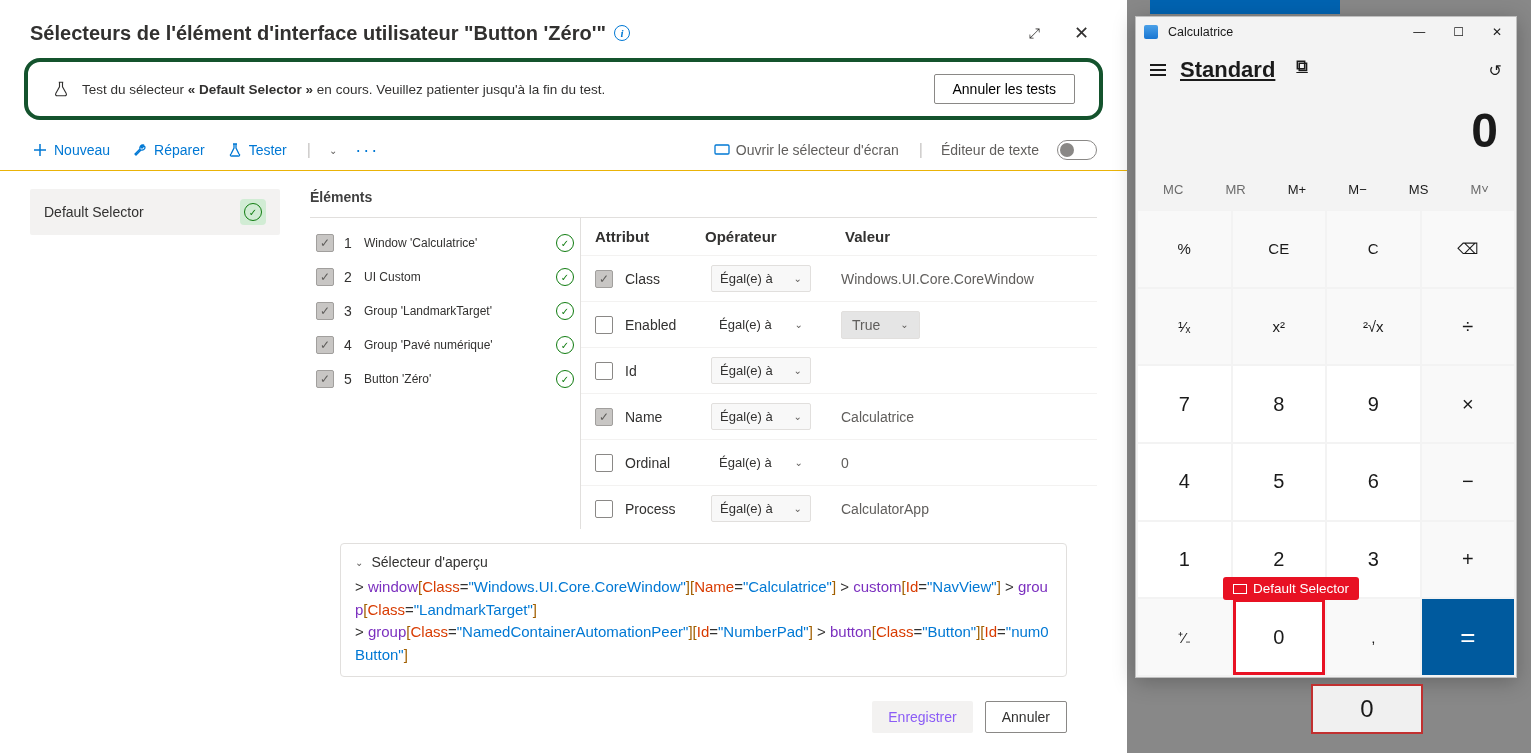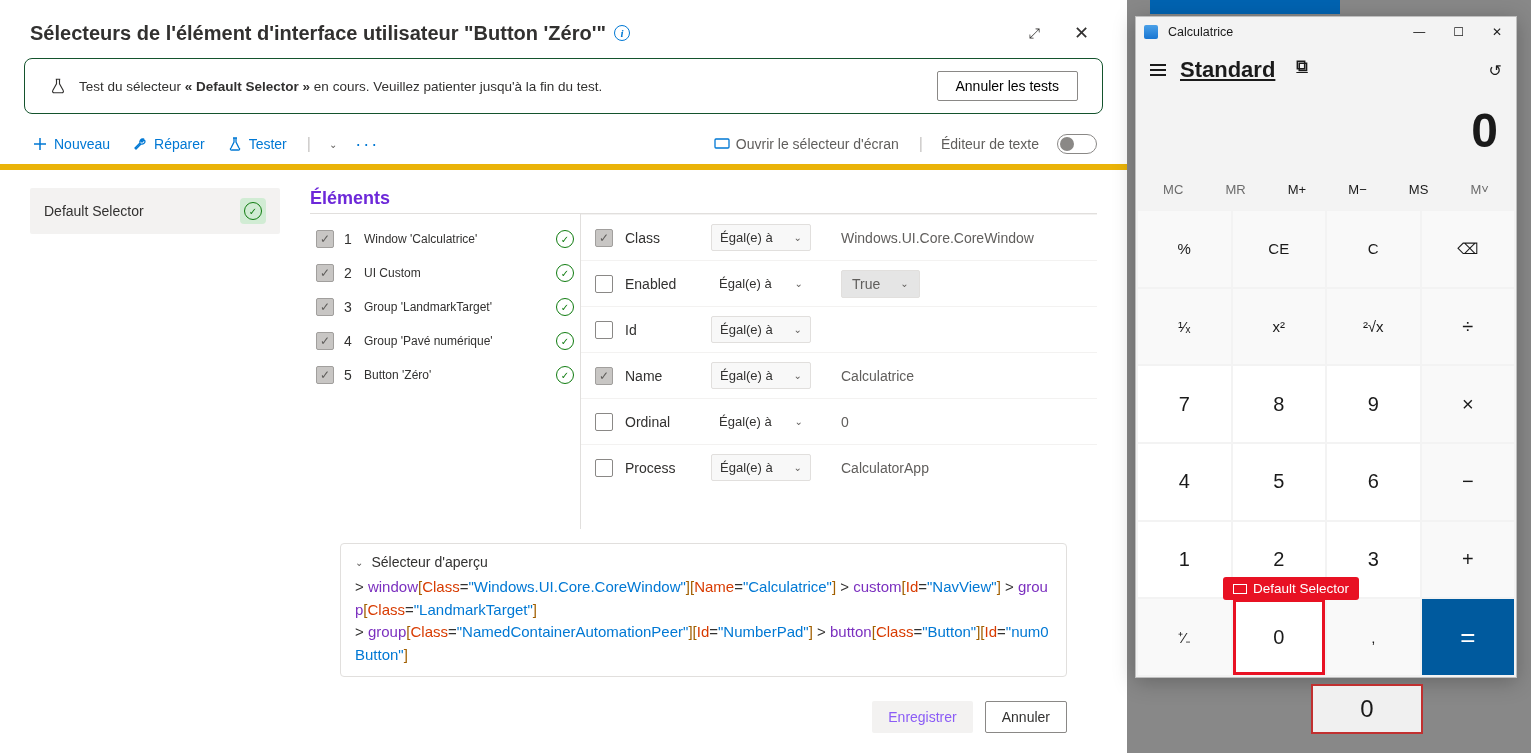--- a/index.html
+++ b/index.html
@@ -8,46 +8,46 @@
 
 .dialog { position: absolute; left: 0; top: 0; width: 1127px; height: 753px; background: #fff; display: flex; flex-direction: column; }
 
 .dialog-header { display: flex; align-items: center; padding: 18px 30px 10px 30px; }
 .dialog-title { font-size: 20px; font-weight: 600; color: #323130; flex: 1; display: flex; align-items: center; gap: 8px; }
 .info-icon { width: 16px; height: 16px; border: 1.5px solid #0078d4; border-radius: 50%; display: inline-flex; align-items: center; justify-content: center; color: #0078d4; font-size: 11px; font-style: italic; font-family: Georgia, serif; }
 .header-buttons { display: flex; gap: 18px; align-items: center; }
 .expand-icon, .close-x { font-size: 14px; color: #323130; cursor: pointer; padding: 4px 8px; }
 .close-x { font-size: 18px; }
 
-.test-banner { display: flex; align-items: center; padding: 12px 24px; margin: 0 24px 10px 24px; background: #fff; border: 1px solid #14532d; border-radius: 8px; }
+.test-banner { display: flex; align-items: center; padding: 12px 24px; margin: 0 24px 10px 24px; background: #fff; border: 4px solid #14532d; border-radius: 16px; }
 .flask-icon { width: 18px; height: 18px; margin-right: 12px; }
 .test-text { flex: 1; font-size: 13.5px; color: #323130; }
 .cancel-tests-btn { padding: 6px 18px; border: 1px solid #8a8886; background: #fff; border-radius: 2px; font-size: 14px; cursor: pointer; }
 
-.toolbar { display: flex; align-items: center; padding: 8px 30px; border-bottom: 6px solid #eab308; gap: 18px; }
+.toolbar { display: flex; align-items: center; padding: 8px 30px; border-bottom: 1px solid #eab308; gap: 18px; }
 .toolbar-btn { display: flex; align-items: center; gap: 6px; color: #0078d4; font-size: 14px; cursor: pointer; padding: 4px 2px; }
 .toolbar-btn.gray { color: #605e5c; }
 .toolbar-icn { width: 16px; height: 16px; }
 .toolbar-sep { color: #c8c6c4; }
 .toolbar-right { margin-left: auto; display: flex; align-items: center; gap: 18px; }
 .toggle { width: 40px; height: 20px; border: 1px solid #8a8886; border-radius: 10px; position: relative; background: #fff; }
 .toggle::after { content: ""; position: absolute; left: 2px; top: 2px; width: 14px; height: 14px; border-radius: 50%; background: #8a8886; }
 .more-dots { color: #0078d4; font-size: 18px; letter-spacing: 2px; }
 
 .body-row { display: flex; flex: 1; overflow: hidden; }
 
 .selector-list { width: 280px; padding: 18px 0 0 30px; }
 .selector-item { display: flex; align-items: center; background: #f3f2f1; padding: 10px 14px; border-radius: 2px; gap: 10px; }
 .selector-name { flex: 1; font-size: 14px; color: #323130; }
 .check-badge { width: 26px; height: 26px; border-radius: 4px; background: #d1ecd4; display: flex; align-items: center; justify-content: center; }
 .check-circle { width: 18px; height: 18px; border: 1.5px solid #107c10; border-radius: 50%; display: flex; align-items: center; justify-content: center; }
 .check-circle::after { content: "✓"; color: #107c10; font-size: 10px; }
 
 .elements-col { flex: 1; padding: 18px 30px 0 30px; display: flex; flex-direction: column; overflow: hidden; }
-.elements-title { font-size: 18px; font-weight: 600; color: #6d28d9; margin-bottom: 4px; }
+.elements-title { font-size: 14px; font-weight: 600; color: #404040; margin-bottom: 12px; }
 .elements-grid { display: flex; flex: 1; overflow: hidden; border-top: 1px solid #e1dfdd; }
 
 .el-tree { width: 270px; padding-top: 8px; }
 .el-row { display: flex; align-items: center; gap: 10px; padding: 8px 6px; }
 .cb { width: 18px; height: 18px; border: 1px solid #8a8886; border-radius: 2px; display: inline-flex; align-items: center; justify-content: center; }
 .cb.checked { background: #c8c6c4; border-color: #a19f9d; }
 .cb.checked::after { content: "✓"; color: #605e5c; font-size: 12px; }
 .cb.blank { background: #fff; }
 .el-num { color: #323130; font-size: 14px; width: 10px; }
 .el-label { font-size: 12px; color: #323130; flex: 1; line-height: 1.35; }
@@ -222,20 +222,25 @@
     <span class="el-check"></span>
             </div>
             <div class="el-row">
               <span class="cb checked"></span>
     <span class="el-num">5</span>
     <span class="el-label">Button 'Zéro'</span>
     <span class="el-check"></span>
             </div>
           </div>
         <div class="attr-table">
+          <div class="attr-head">
+            <div class="col-a">Attribut</div>
+            <div class="col-o">Opérateur</div>
+            <div class="col-v">Valeur</div>
+          </div>
           <div id="attr-body">
               <div class="attr-row">
                 <span class="cb checked attr-cb"></span>
     <span class="attr-name">Class</span>
     <span class="op-sel">Égal(e) à<span class="chev">⌄</span></span>
     <span class="attr-val">Windows.UI.Core.CoreWindow</span>
               </div>
               <div class="attr-row">
                 <span class="cb blank attr-cb"></span>
     <span class="attr-name">Enabled</span>

